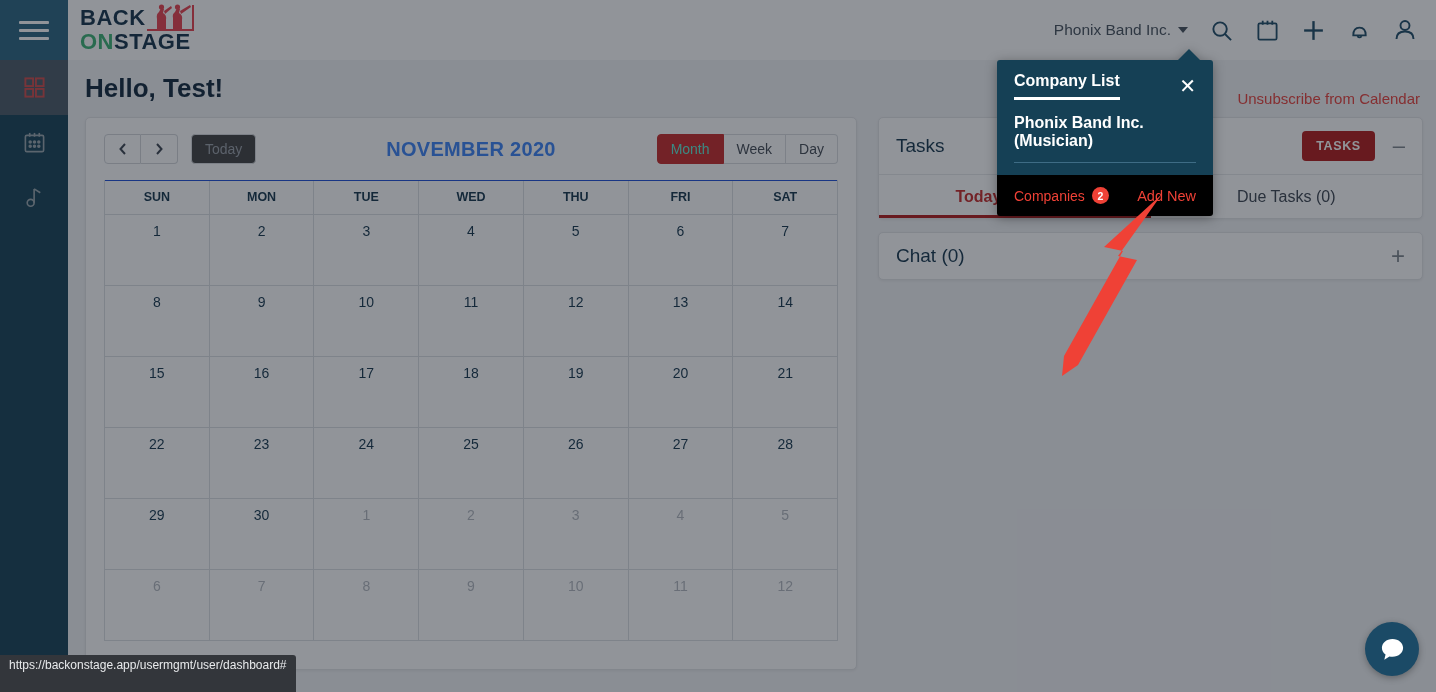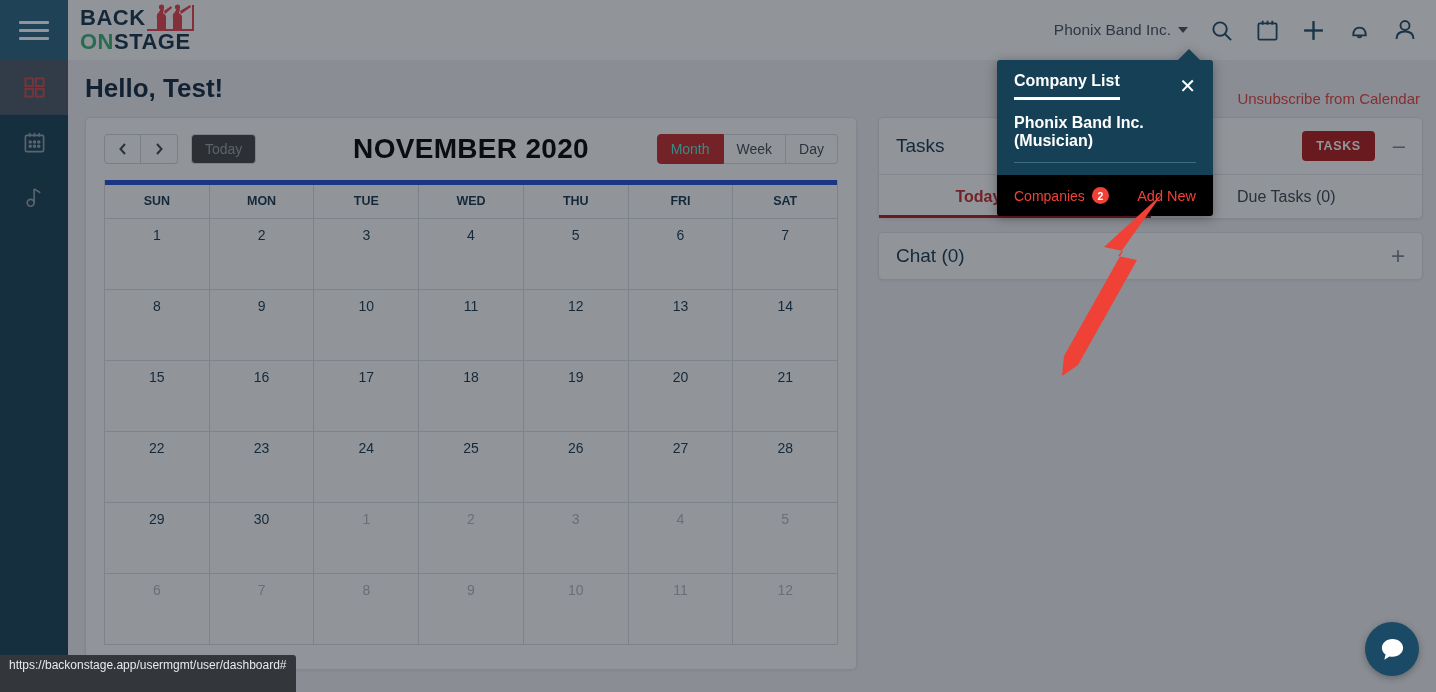--- a/index.html
+++ b/index.html
@@ -105,37 +105,37 @@
   .navbtn.first { border-radius: 4px 0 0 4px; }
   .navbtn.second { border-radius: 0 4px 4px 0; border-left: none; }
   .todaybtn {
     margin-left: 13px; height: 30px; padding: 0 13px;
     border: 1px solid #d9dcdf; background: #404040;
     border-radius: 4px; color: #9aa0a8; font-size: 14px;
     display: flex; align-items: center; cursor: pointer;
   }
   .cal-title {
     position: absolute; left: 0; right: 0; text-align: center;
-    font-size: 28px; font-weight: bold; color: #000000;
+    font-size: 20px; font-weight: bold; color: #3b82f6;
     letter-spacing: .3px; pointer-events: none;
   }
   .view-group { margin-left: auto; display: flex; z-index: 2; }
   .viewbtn {
     height: 30px; padding: 0 13px;
     border: 1px solid #d9dcdf; background: #ffffff;
     font-size: 14px; color: #434a54;
     display: flex; align-items: center; cursor: pointer;
   }
   .viewbtn + .viewbtn { border-left: none; }
   .viewbtn.first { border-radius: 4px 0 0 4px; }
   .viewbtn.last { border-radius: 0 4px 4px 0; }
   .viewbtn.active { background: #c62828; border-color: #c62828; color: #5eead4; }
 
   .cal-grid { margin: 0 18px; border: 1px solid #dcdfe3; border-top: none; }
-  .cal-head { display: flex; border-top: 5px solid #1d4ed8; }
+  .cal-head { display: flex; border-top: 1px solid #1d4ed8; }
   .cal-head div {
     flex: 1; height: 33px; line-height: 33px; text-align: center;
     font-size: 12.5px; font-weight: bold; color: #13344b;
     border-left: 1px solid #dcdfe3;
   }
   .cal-head div:first-child { border-left: none; }
   .cal-week { display: flex; border-top: 1px solid #dcdfe3; }
   .cal-cell {
     flex: 1; height: 70px; border-left: 1px solid #dcdfe3;
     font-size: 14px; color: #13344b; text-align: center;

